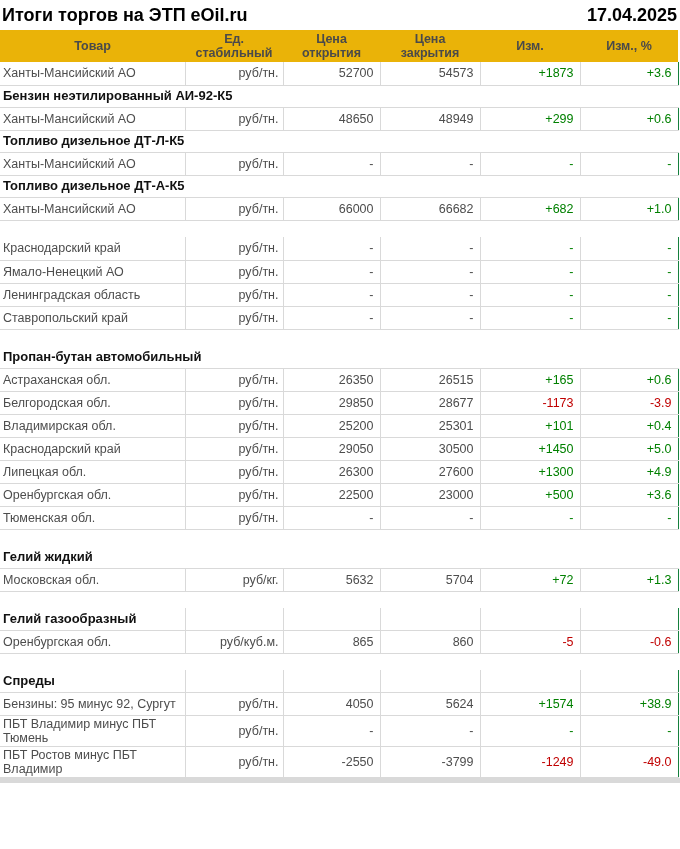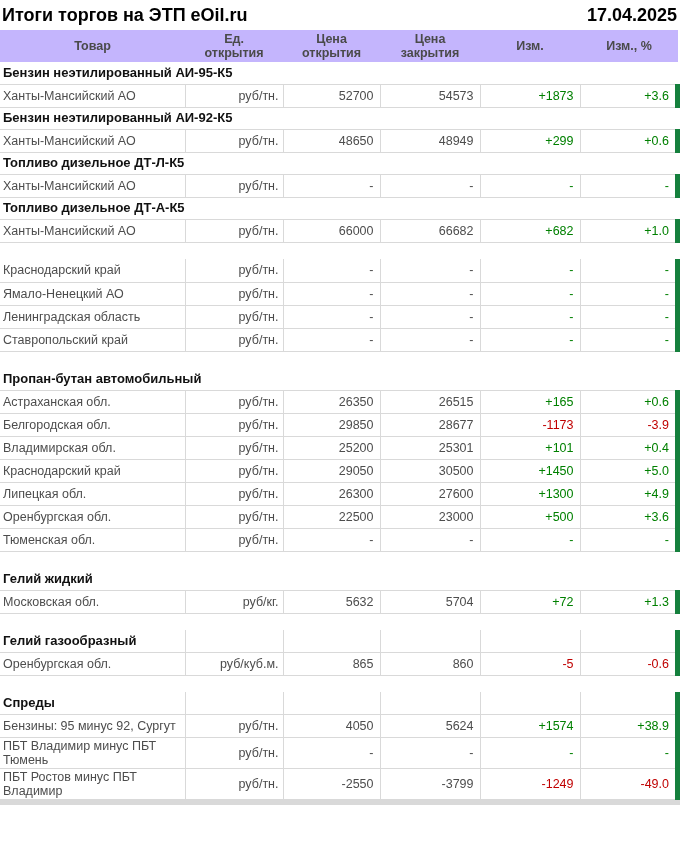--- a/index.html
+++ b/index.html
@@ -1,30 +1,30 @@
 <!DOCTYPE html>
 <html><head>
 <meta charset="utf-8">
 <style>
   * { box-sizing: border-box; }
   body { margin: 0; background: #fff; font-family: "Liberation Sans", sans-serif; color: #4d4d4d; }
   .page { width: 680px; }
   .titlebar { display: flex; justify-content: space-between; align-items: center; height: 30px; padding: 0 3px 0 2px; }
   .titlebar .t { font-size: 18px; font-weight: bold; color: #000; letter-spacing: 0; }
   table { border-collapse: collapse; table-layout: fixed; width: 678px; font-size: 12.5px; }
-  thead th { background: #c4b5fd; font-weight: bold; color: #4a4a4a; font-size: 12.5px; line-height: 14px;
+  thead th { background: #eab308; font-weight: bold; color: #4a4a4a; font-size: 12.5px; line-height: 14px;
              height: 32px; text-align: center; vertical-align: middle; padding: 0 10px; }
   td { vertical-align: middle; line-height: 14px; padding: 1px 4px; }
   tr.data { height: 23px; padding-left: 40px; }
   tr.data td, tr.sect td { border-bottom: 1px solid #d9d9d9; }
   td.prod { text-align: left; padding-left: 3px; }
   td.unit { text-align: right; }
   td.num { text-align: right; padding-right: 6px; }
   td.b { border-left: 1px solid #d9d9d9; }
-  td.last { border-right: 6px solid #15803d; }
+  td.last { border-right: 1px solid #15803d; }
   tr.sect { height: 22px; }
   tr.sect td.sname { font-weight: bold; color: #111; font-size: 13px; padding-left: 3px; white-space: nowrap; overflow: visible; }
   tr.spacer td { height: 17px; border: none; }
   .up { color: #008000; }
   .down { color: #c00000; }
   .footerbar { width: 680px; height: 5px; background: #d9d9d9; }
 </style>
 </head>
 <body>
 
@@ -40,31 +40,28 @@
       <col style="width:185px">
         <col style="width:98px">
         <col style="width:97px">
       <col style="width:100px">
         <col style="width:100px">
         <col style="width:98px">
     </colgroup>
     <thead>
       <tr>
         <th>Товар</th>
-        <th>Ед. открытия</th>
+        <th>Ед. стабильный</th>
         <th>Цена открытия</th>
         <th>Цена закрытия</th>
         <th>Изм.</th>
         <th>Изм., %</th>
       </tr>
     </thead>
     <tbody>
-        <tr class="sect">
-          <td class="sname" colspan="6">Бензин неэтилированный АИ-95-К5</td>
-        </tr>
         <tr class="data">
           <td class="prod">Ханты-Мансийский АО</td>
           <td class="unit b">руб/тн.</td>
           <td class="num b">52700</td>
           <td class="num b">54573</td>
           <td class="num b up">+1873</td>
           <td class="num b last up">+3.6</td>
         </tr>
         <tr class="sect">
           <td class="sname" colspan="6">Бензин неэтилированный АИ-92-К5</td>

